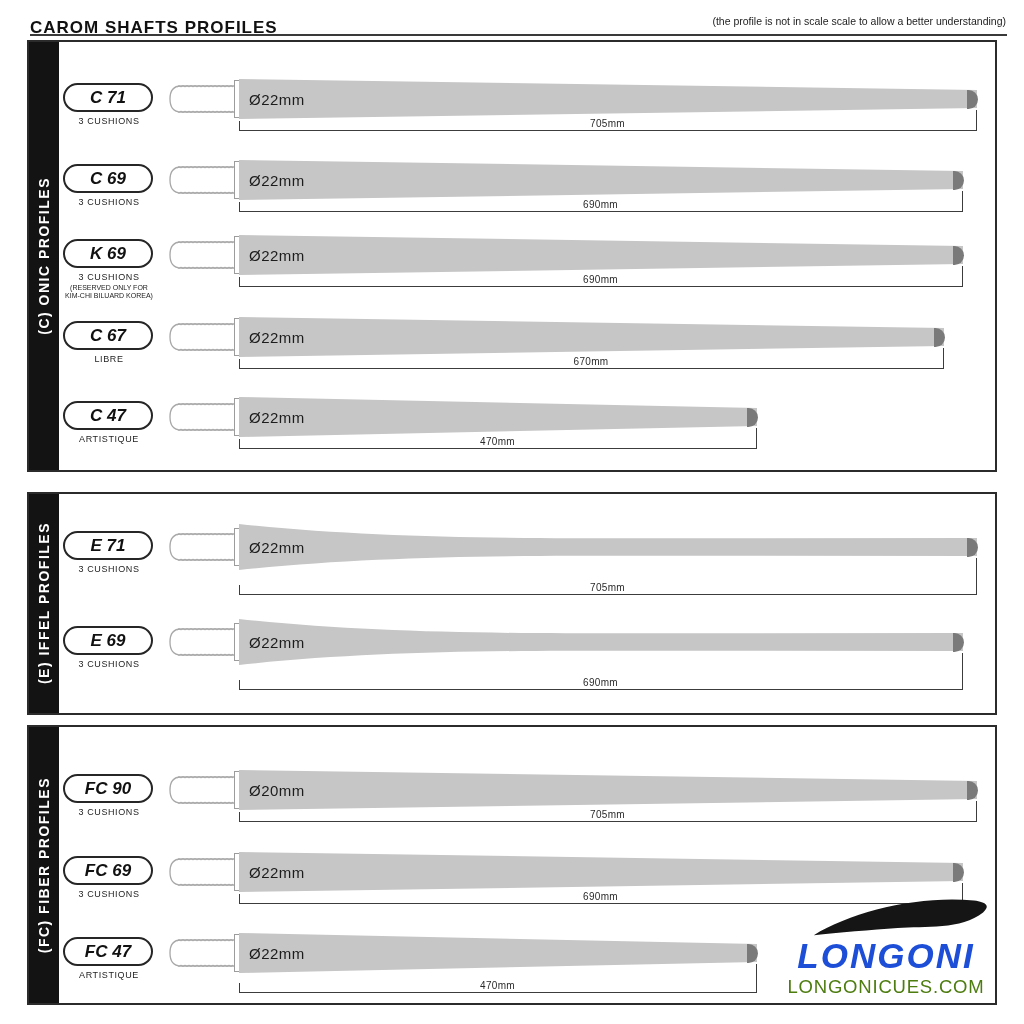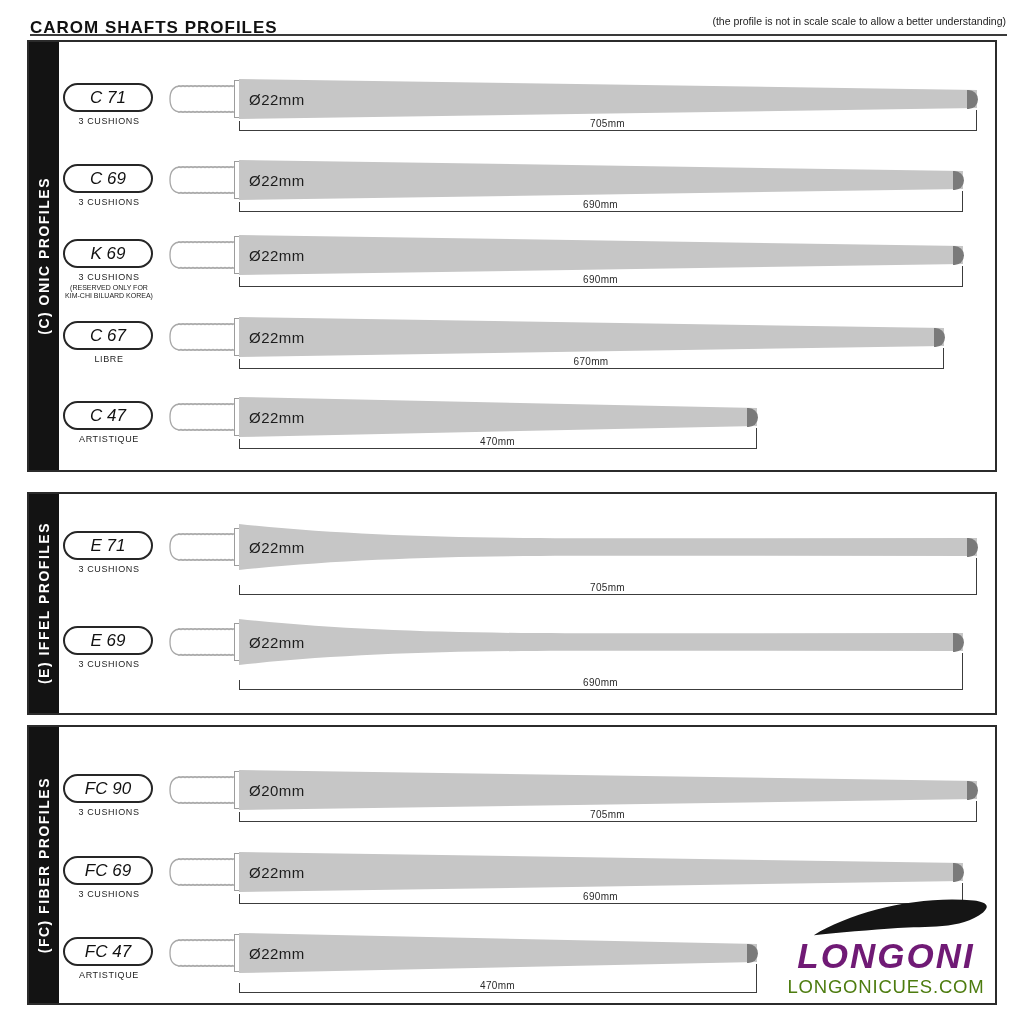--- a/index.html
+++ b/index.html
@@ -33,21 +33,21 @@
   }
   .side span{
     writing-mode:vertical-rl;transform:rotate(180deg);
     color:#fff;font-weight:bold;font-size:14px;letter-spacing:1.5px;white-space:nowrap;
   }
   .row{position:absolute;left:0;right:0;height:0;}
   .pill{
     position:absolute;left:34px;top:-16px;width:90px;height:29px;
     border:2.5px solid #262626;border-radius:17px;background:#fff;
     display:flex;align-items:center;justify-content:center;
-    font-weight:normal;font-style:italic;font-size:17px;color:#111;box-sizing:border-box;
+    font-weight:bold;font-style:italic;font-size:17px;color:#111;box-sizing:border-box;
   }
   .sub{
     position:absolute;left:4px;top:17px;width:152px;text-align:center;
     font-size:9px;letter-spacing:.6px;color:#1d1d1d;
   }
   .note{
     position:absolute;left:4px;width:152px;text-align:center;
     font-size:7px;color:#222;line-height:1.15;
   }
   .n1{top:29px}.n2{top:37px}
@@ -79,21 +79,21 @@
   .dim .len{
     position:absolute;left:50%;bottom:1px;transform:translateX(-50%);
     font-size:10px;color:#2a2a2a;letter-spacing:.3px;
   }
   .logo{
     position:absolute;left:778px;top:894px;width:216px;text-align:center;z-index:5;
   }
   .logo .swoosh{display:block;margin:0 auto 0 34px;width:182px;height:46px;}
   .logo .brand{
     font-size:35px;font-weight:bold;font-style:italic;letter-spacing:2px;
-    color:#701a75;line-height:1;margin-top:-2px;
+    color:#1d4ed8;line-height:1;margin-top:-2px;
   }
   .logo .site{
     font-size:18.5px;letter-spacing:.8px;color:#4d7c0f;margin-top:3px;
   }
 </style>
 </head>
 <body>
 
 <svg width="0" height="0" style="position:absolute">
   <defs>

